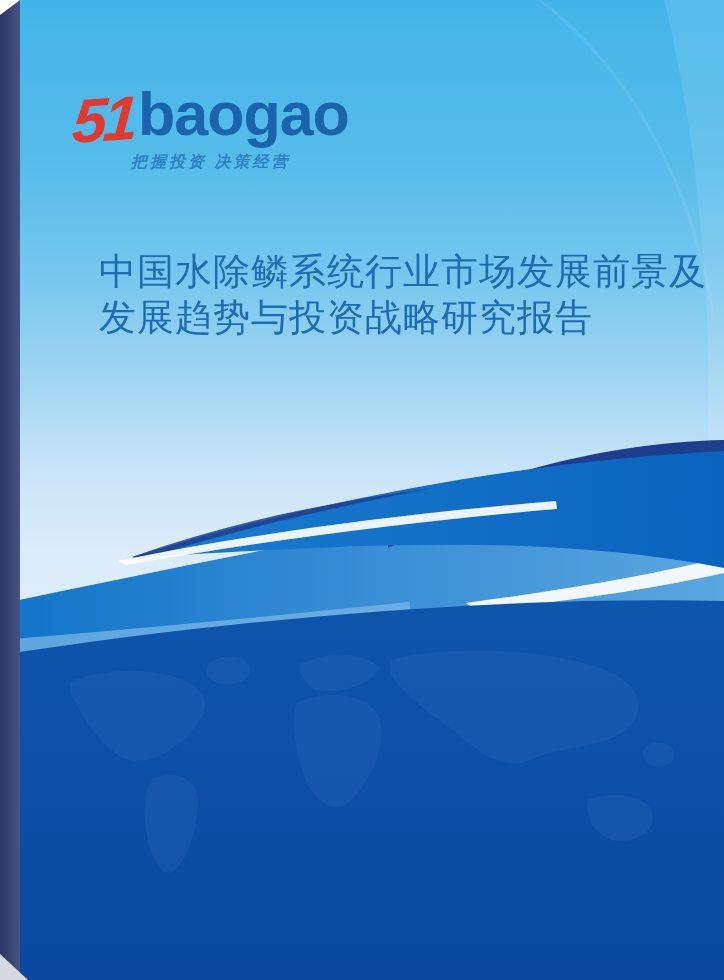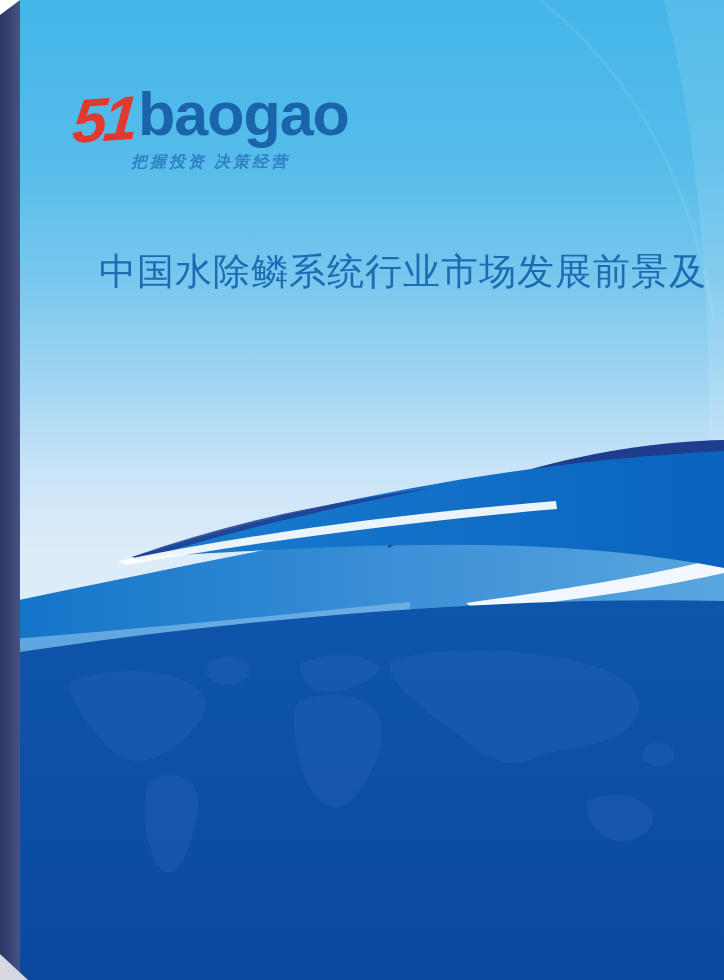--- a/index.html
+++ b/index.html
@@ -75,21 +75,20 @@
   }
   .logo-tagline {
     margin-top: 1px;
     margin-left: 58px;
     font-size: 16px;
     font-weight: bold;
     font-style: italic;
     color: #2e7fc3;
     letter-spacing: 3px;
     white-space: nowrap;
-    font-family: Liberation Serif, serif;
   }
 
   
   .title {
     position: absolute;
     left: 99px; top: 249px;
     z-index: 4;
     font-weight: 400;
   }
   .title-line {
@@ -160,15 +159,16 @@
 
   <div class="logo">
     <div class="logo-row">
       <span class="logo-prefix">51</span><span class="logo-name">baogao</span>
     </div>
     <div class="logo-tagline">把握投资 决策经营</div>
   </div>
 
   <h1 class="title">
     <span class="title-line">中国水除鳞系统行业市场发展前景及</span>
+    <span class="title-line">发展趋势与投资战略研究报告</span>
   </h1>
 
 </div>
 
 </body></html>

